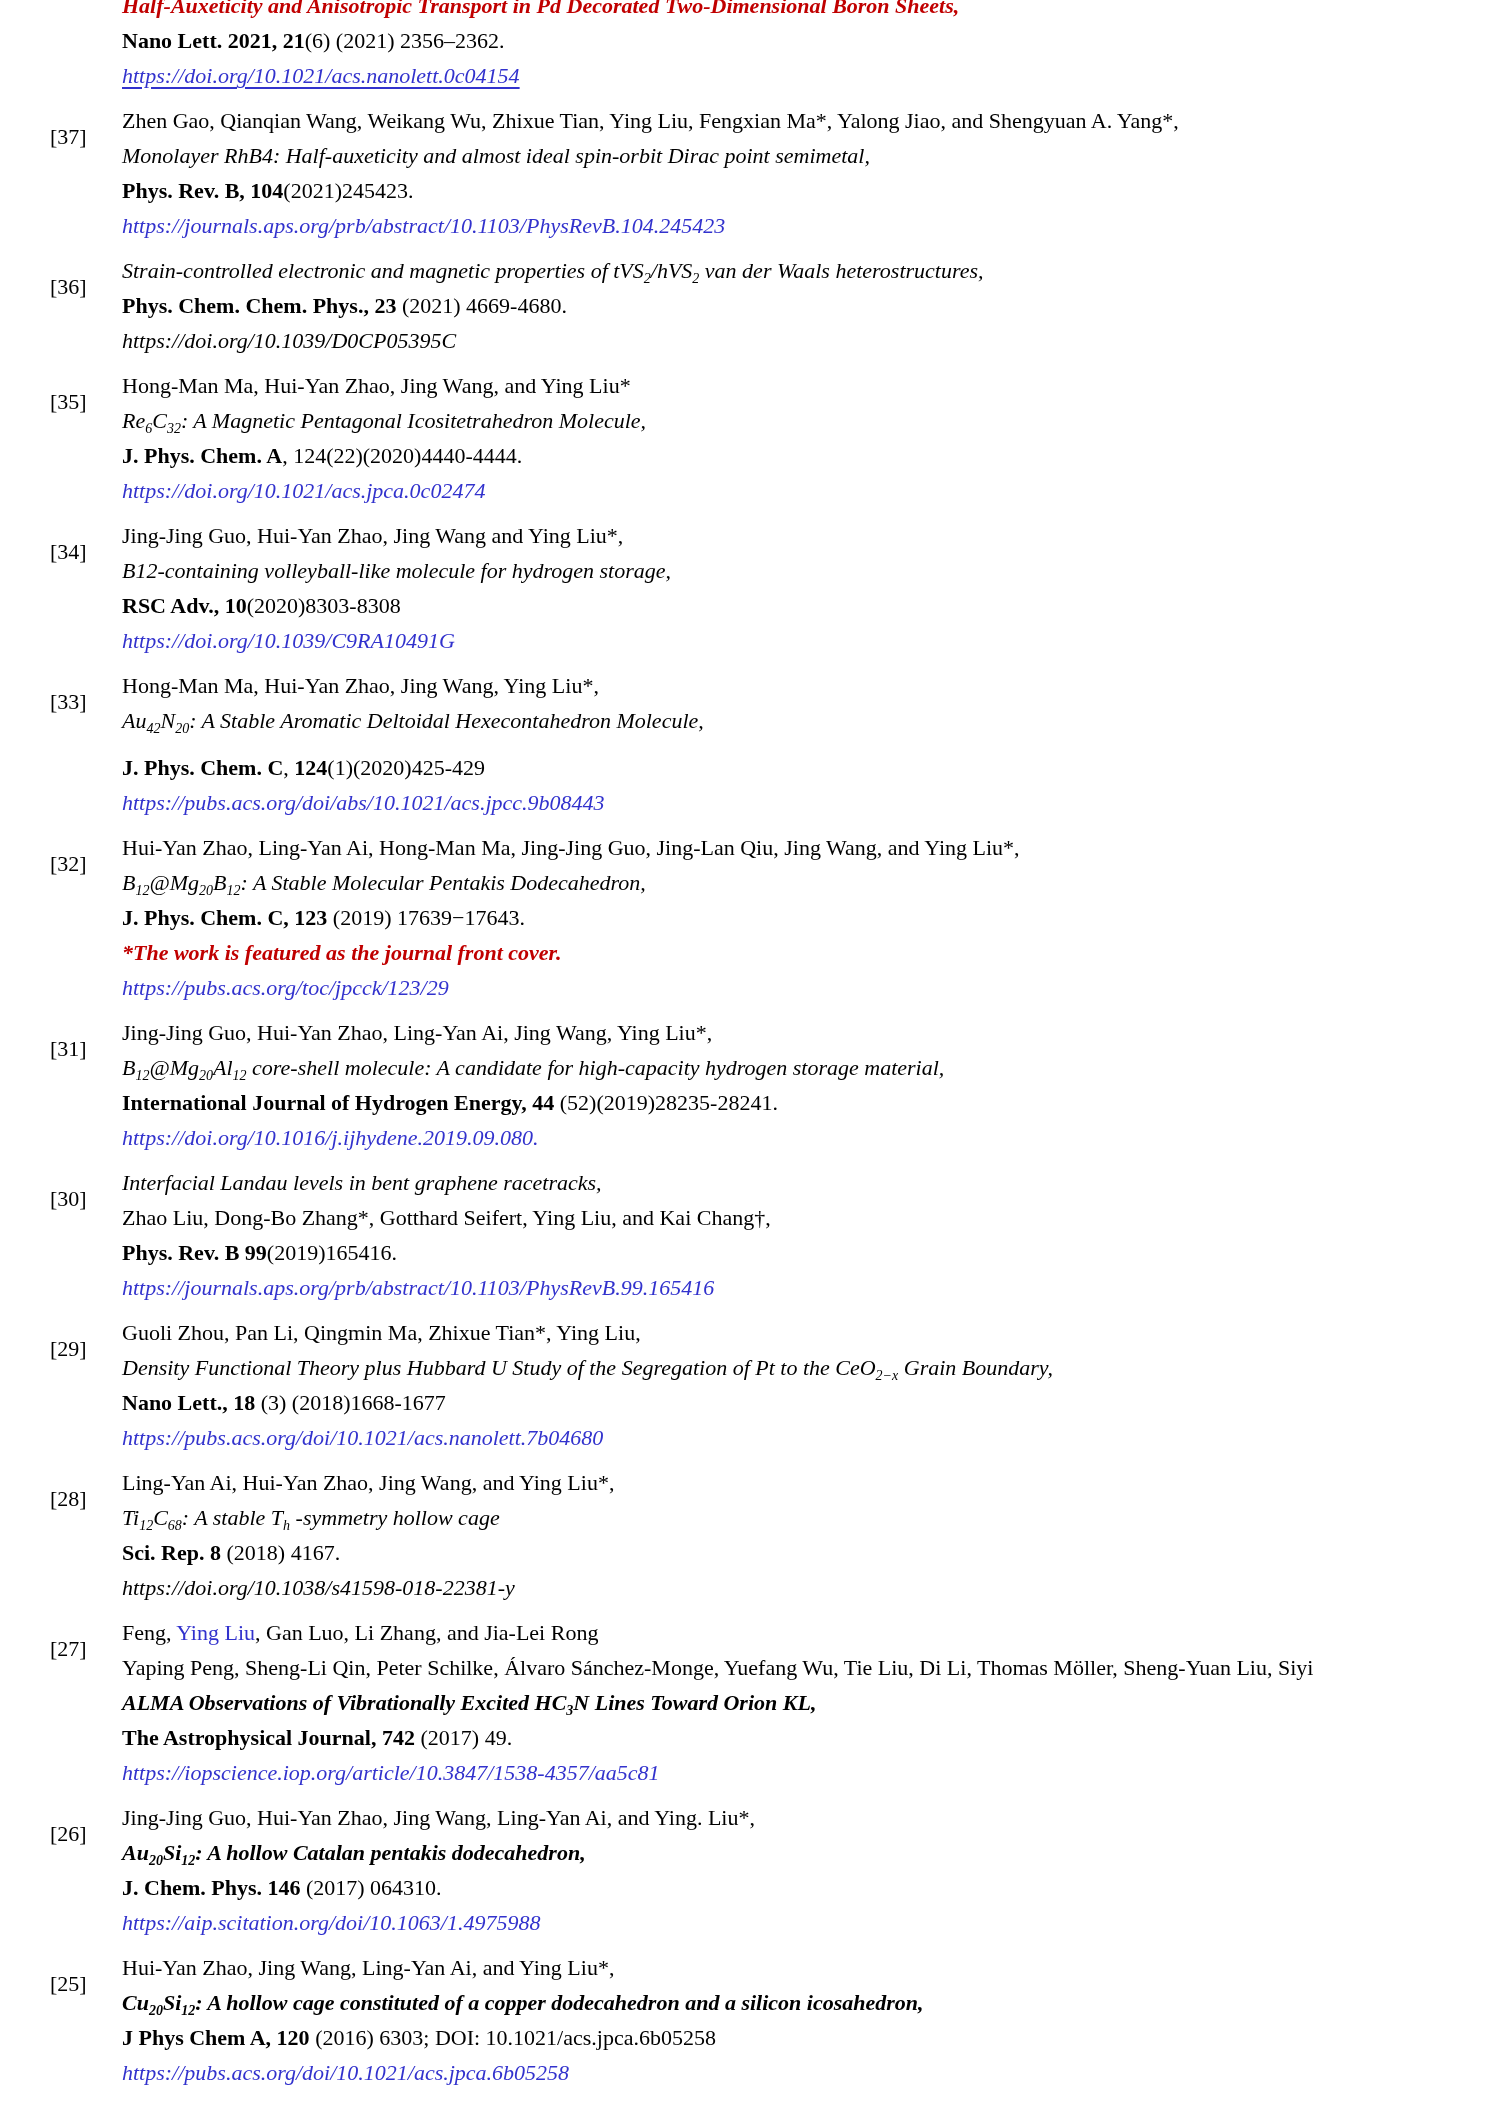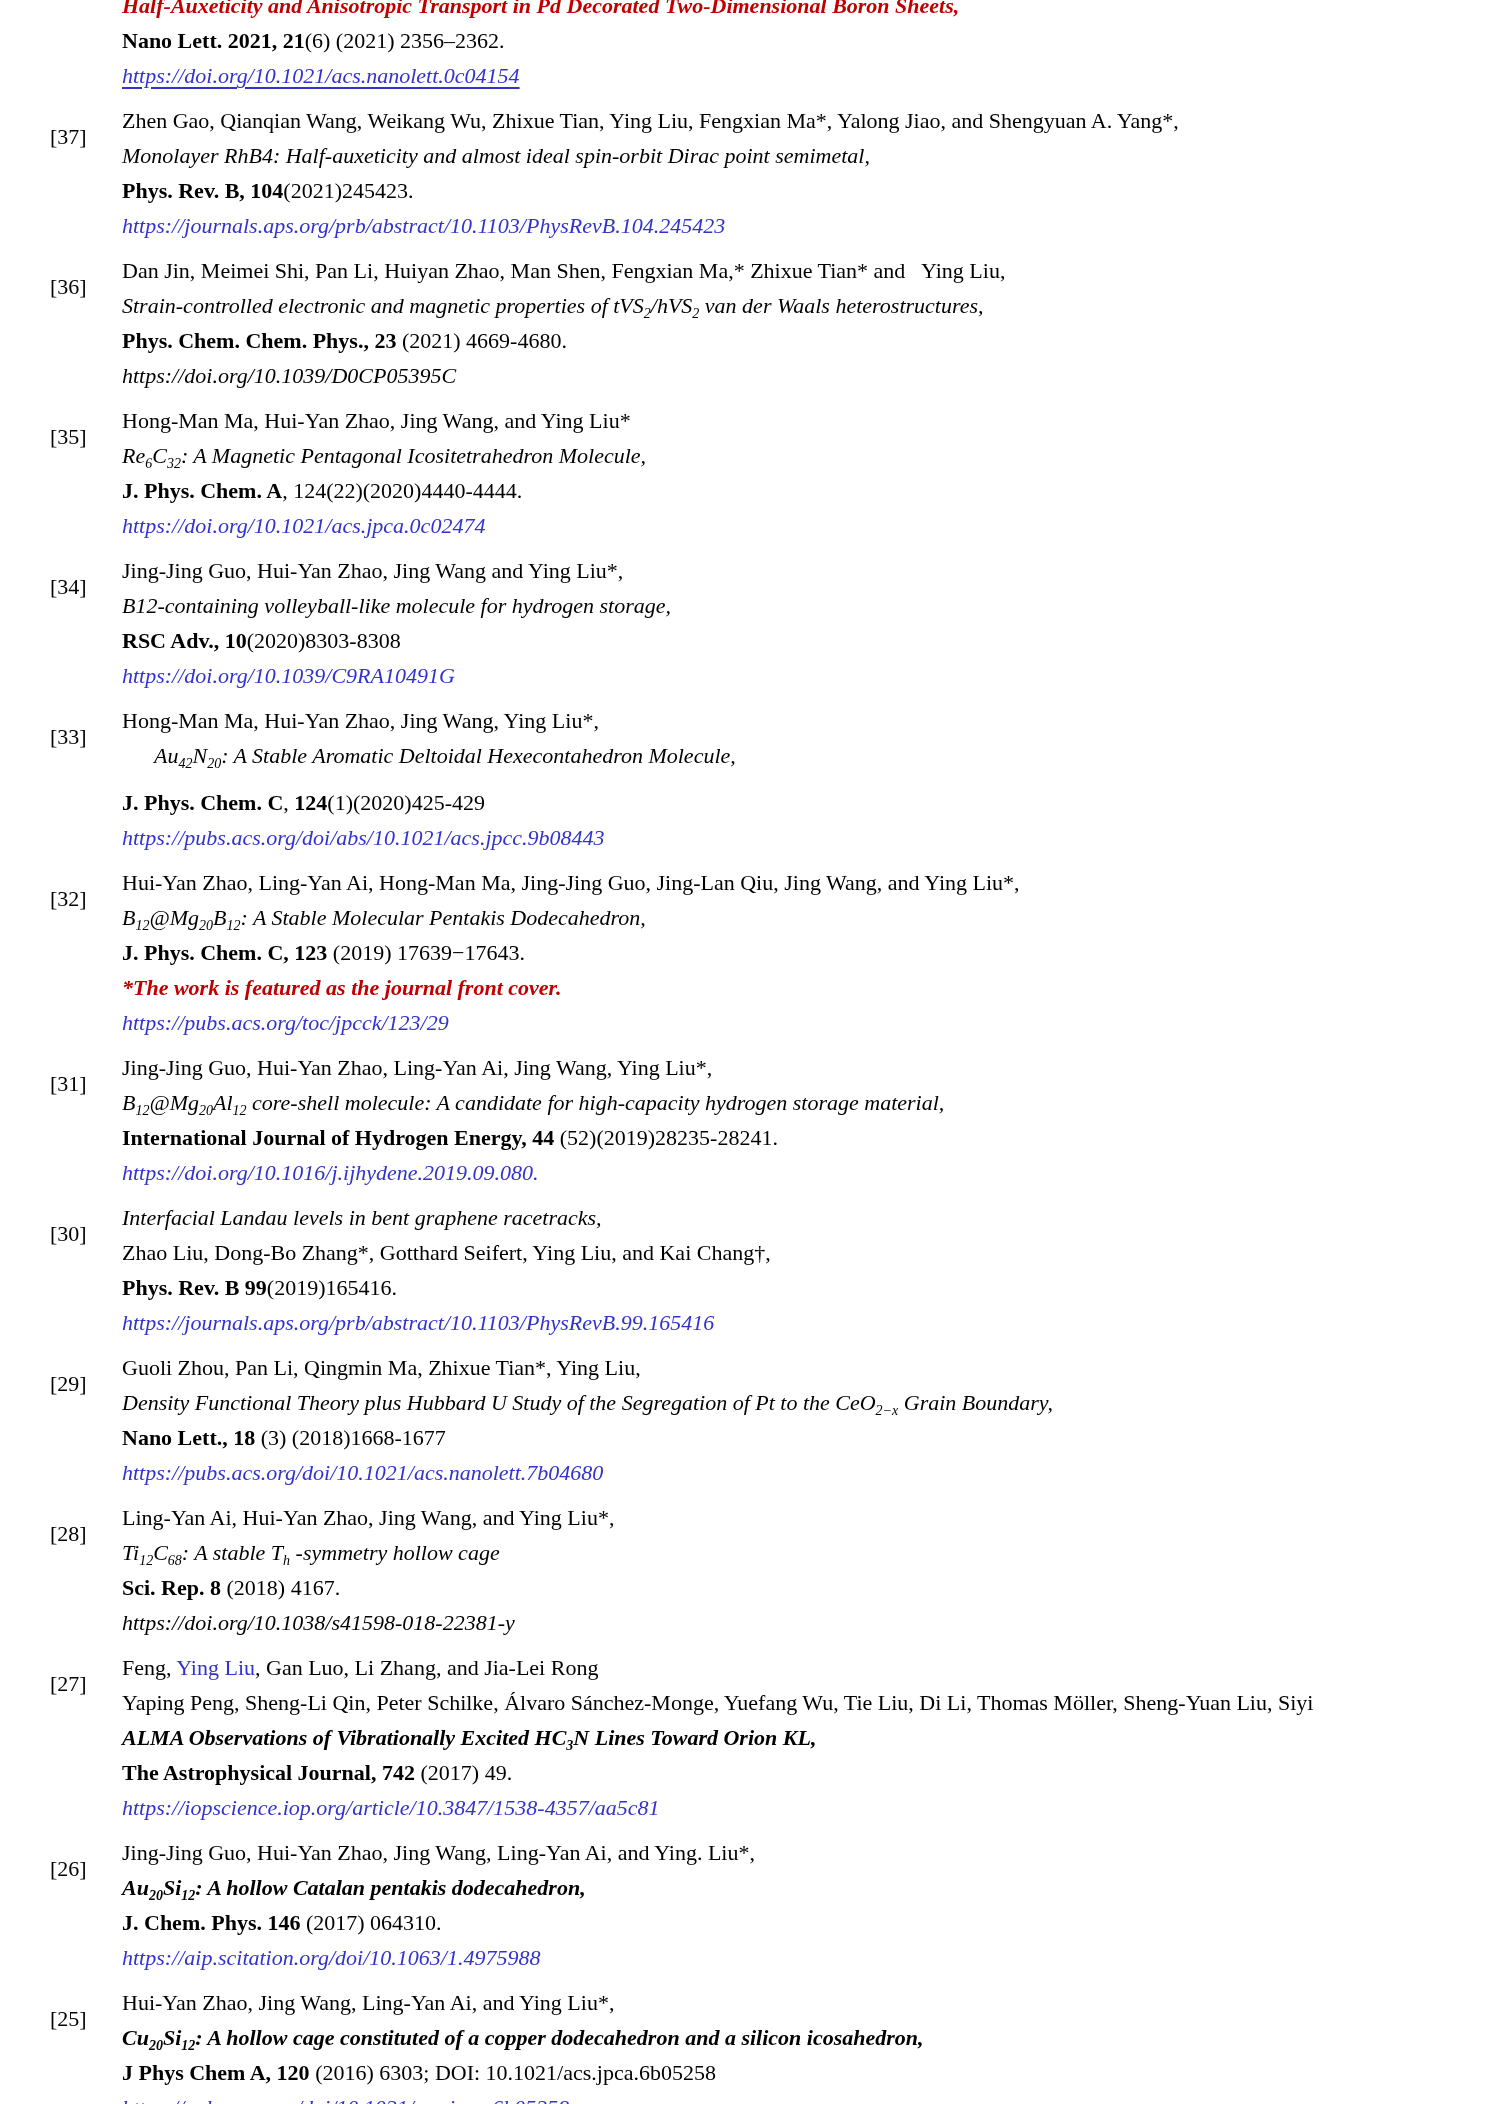--- a/index.html
+++ b/index.html
@@ -5,21 +5,21 @@
   html,body{margin:0;padding:0;}
   body{
     width:1500px;height:2104px;overflow:hidden;background:#ffffff;
     font-family:"Liberation Serif","DejaVu Serif",serif;
     font-size:22px;color:#000000;
   }
   .entry{position:relative;padding-left:122px;margin-top:10px;}
   .entry:first-child{margin-top:-12px;}
   .num{position:absolute;left:50px;top:16px;height:35px;line-height:35px;}
   .line{height:35px;line-height:35px;white-space:pre;}
-  .gap-after{margin-bottom:12px;margin-left:32px;}
+  .gap-after{margin-bottom:12px;}
   .r-p{}
   .r-i{font-style:italic;}
   .r-b{font-weight:bold;}
   .r-bi{font-weight:bold;font-style:italic;}
   .r-isub{font-style:italic;font-size:14px;vertical-align:-5px;}
   .r-bisub{font-weight:bold;font-style:italic;font-size:14px;vertical-align:-5px;}
   .r-red{color:var(--accent-red,#c00000);font-weight:bold;font-style:italic;}
   .r-blue{color:var(--link-blue,#3232cd);}
   .r-linkb{color:var(--link-blue,#3232cd);font-style:italic;}
   .r-linku{color:var(--link-blue,#3232cd);font-style:italic;text-decoration:underline;text-decoration-thickness:2px;text-underline-offset:4px;}
@@ -36,21 +36,20 @@
     </div>
     <div class="entry">
       <span class="num">[37]</span>
       <div class="line"><span class="r-p">Zhen Gao, Qianqian Wang, Weikang Wu, Zhixue Tian, Ying Liu, Fengxian Ma*, Yalong Jiao, and Shengyuan A. Yang*,</span></div>
       <div class="line"><span class="r-i">Monolayer RhB4: Half-auxeticity and almost ideal spin-orbit Dirac point semimetal,</span></div>
       <div class="line"><span class="r-b">Phys. Rev. B, 104</span><span class="r-p">(2021)245423.</span></div>
       <div class="line"><span class="r-linkb">https://journals.aps.org/prb/abstract/10.1103/PhysRevB.104.245423</span></div>
     </div>
     <div class="entry">
       <span class="num">[36]</span>
-      <div class="line"><span class="r-p">Dan Jin, Meimei Shi, Pan Li, Huiyan Zhao, Man Shen, Fengxian Ma,* Zhixue Tian* and   Ying Liu,</span></div>
       <div class="line"><span class="r-i">Strain-controlled electronic and magnetic properties of tVS</span><span class="r-isub">2</span><span class="r-i">/hVS</span><span class="r-isub">2</span><span class="r-i"> van der Waals heterostructures,</span></div>
       <div class="line"><span class="r-b">Phys. Chem. Chem. Phys., 23</span><span class="r-p"> (2021) 4669-4680.</span></div>
       <div class="line"><span class="r-linkk">https://doi.org/10.1039/D0CP05395C</span></div>
     </div>
     <div class="entry">
       <span class="num">[35]</span>
       <div class="line"><span class="r-p">Hong-Man Ma, Hui-Yan Zhao, Jing Wang, and Ying Liu*</span></div>
       <div class="line"><span class="r-i">Re</span><span class="r-isub">6</span><span class="r-i">C</span><span class="r-isub">32</span><span class="r-i">: A Magnetic Pentagonal Icositetrahedron Molecule,</span></div>
       <div class="line"><span class="r-b">J. Phys. Chem. A</span><span class="r-p">, 124(22)(2020)4440-4444.</span></div>
       <div class="line"><span class="r-linkb">https://doi.org/10.1021/acs.jpca.0c02474</span></div>

